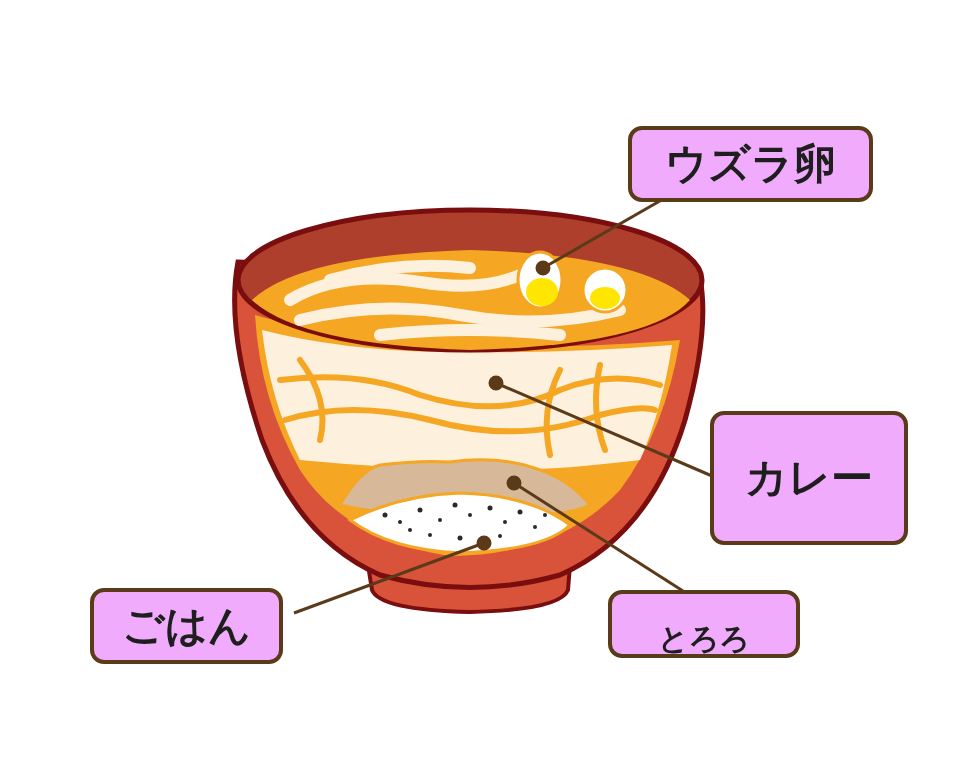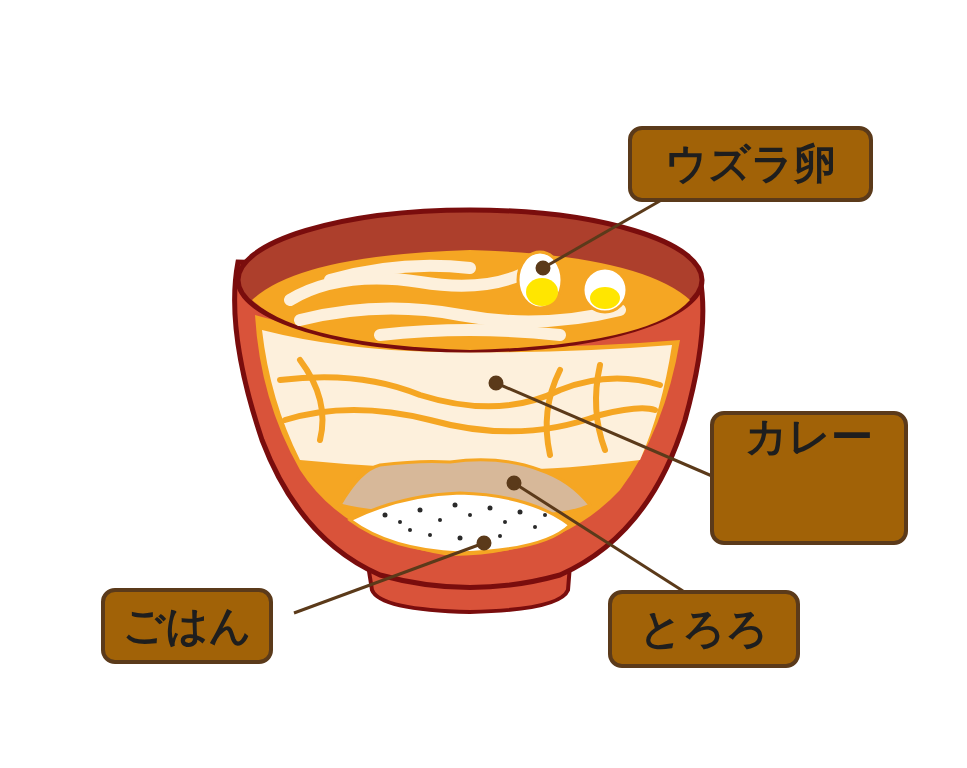--- a/index.html
+++ b/index.html
@@ -1,19 +1,19 @@
 <!DOCTYPE html>
 <html><head>
 <meta charset="utf-8">
 <style>
   html, body { margin:0; padding:0; background:#ffffff; }
   body { width:967px; height:768px; position:relative; overflow:hidden; font-family:"DejaVu Sans", sans-serif; }
   #art { position:absolute; left:0; top:0; }
   .label {
-    position:absolute; background:#a16207; border:4px solid #5b3a1a; border-radius:14px;
+    position:absolute; background:#f0abfc; border:4px solid #5b3a1a; border-radius:14px;
     color:#1e1e1e; font-weight:bold; display:flex; align-items:center; justify-content:center;
     text-align:center; box-sizing:border-box; line-height:1.05;
     font-family:"DejaVu Sans", sans-serif;
   }
 </style>
 </head>
 <body>
 
 <svg id="art" width="967" height="768" viewBox="0 0 967 768">
 
@@ -78,23 +78,23 @@
       <circle cx="514" cy="483" r="6"></circle>
     <line x1="484" y1="543" x2="294" y2="613"></line>
       <circle cx="484" cy="543" r="6"></circle>
   </g>
 </svg>
 
 <div class="label" style="left:628px;top:126px;width:245px;height:76px;font-size:42px;">
   <span>ウズラ卵</span>
 </div>
 
-<div class="label" style="left:710px;top:411px;width:198px;height:134px;font-size:42px;flex-direction:column;justify-content:space-between;">
+<div class="label" style="left:710px;top:411px;width:198px;height:134px;font-size:42px;flex-direction:column;">
   <span>カレー</span>
 </div>
 
-<div class="label" style="left:101px;top:588px;width:172px;height:76px;font-size:42px;">
+<div class="label" style="left:90px;top:588px;width:193px;height:76px;font-size:42px;">
   <span>ごはん</span>
 </div>
 
-<div class="label" style="left:608px;top:590px;width:192px;height:78px;font-size:42px;">
+<div class="label" style="left:608px;top:590px;width:192px;height:68px;font-size:30px;align-items:flex-end;">
   <span>とろろ</span>
 </div>
 
 </body></html>

